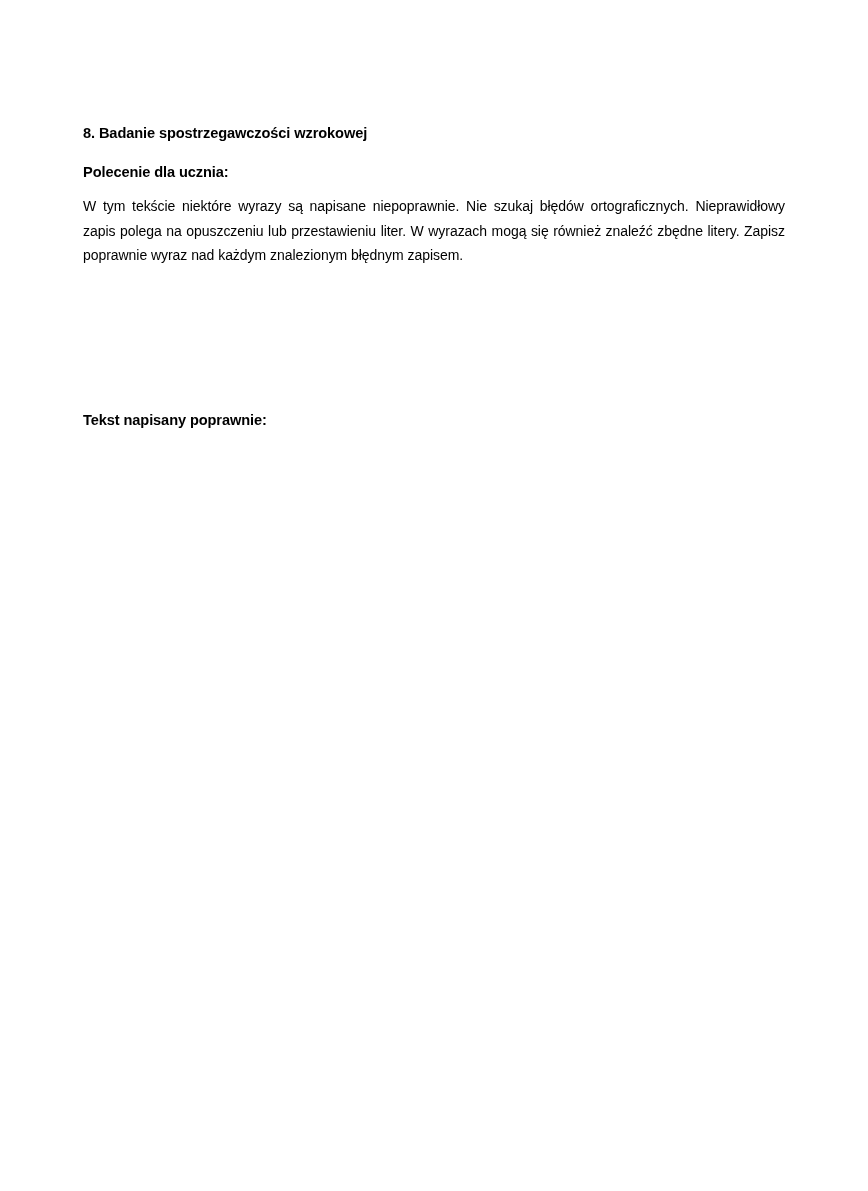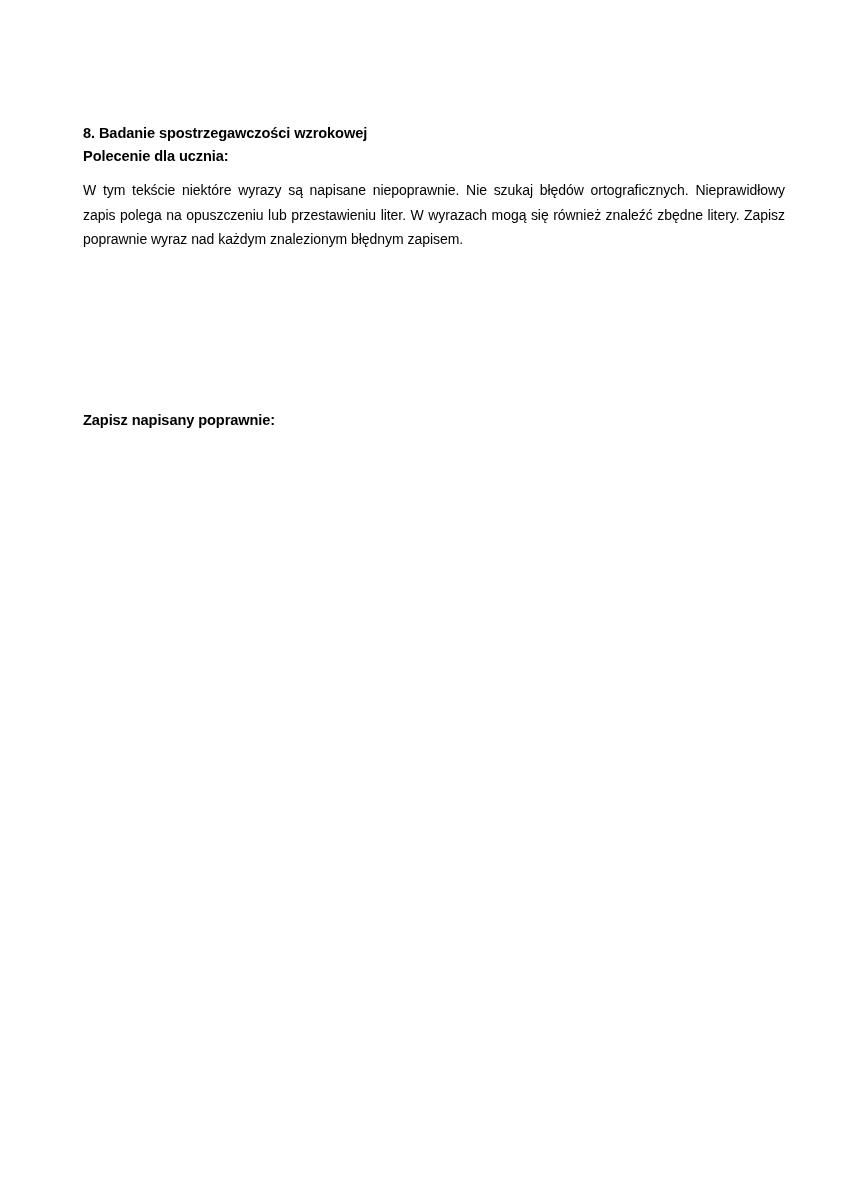--- a/index.html
+++ b/index.html
@@ -35,21 +35,21 @@
   .heading-line {
     font-size: 14.6px;
     font-weight: bold;
     letter-spacing: -0.1px;
     line-height: 21px;
     margin: 0;
     white-space: nowrap;
   }
 
   .heading-line.second {
-    margin-top: 2px;
+    margin-top: 18px;
   }
 
   .body-paragraph {
     margin: 0;
     margin-top: 11px;
     font-size: 14px;
     line-height: 24.5px;
     text-align: justify;
     text-justify: inter-word;
     letter-spacing: -0.05px;
@@ -80,17 +80,17 @@
 <div class="page">
 
   <div class="content">
     <p class="heading-line">8. Badanie spostrzegawczości wzrokowej</p>
 
     <p class="heading-line second">Polecenie dla ucznia:</p>
 
     <p class="body-paragraph">W tym tekście niektóre wyrazy są napisane niepoprawnie. Nie szukaj błędów ortograficznych. Nieprawidłowy zapis polega na opuszczeniu lub przestawieniu liter. W wyrazach mogą się również znaleźć zbędne litery. Zapisz poprawnie wyraz nad każdym znalezionym błędnym zapisem.</p>
   </div>
 
-  <p class="answer-label">Zapisz napisany poprawnie:</p>
+  <p class="answer-label">Tekst napisany poprawnie:</p>
 
   <div class="answer-area"></div>
 
 </div>
 
 </body></html>

